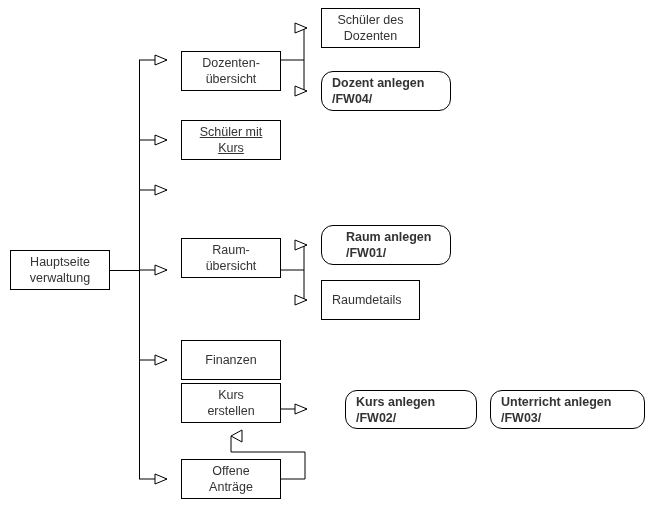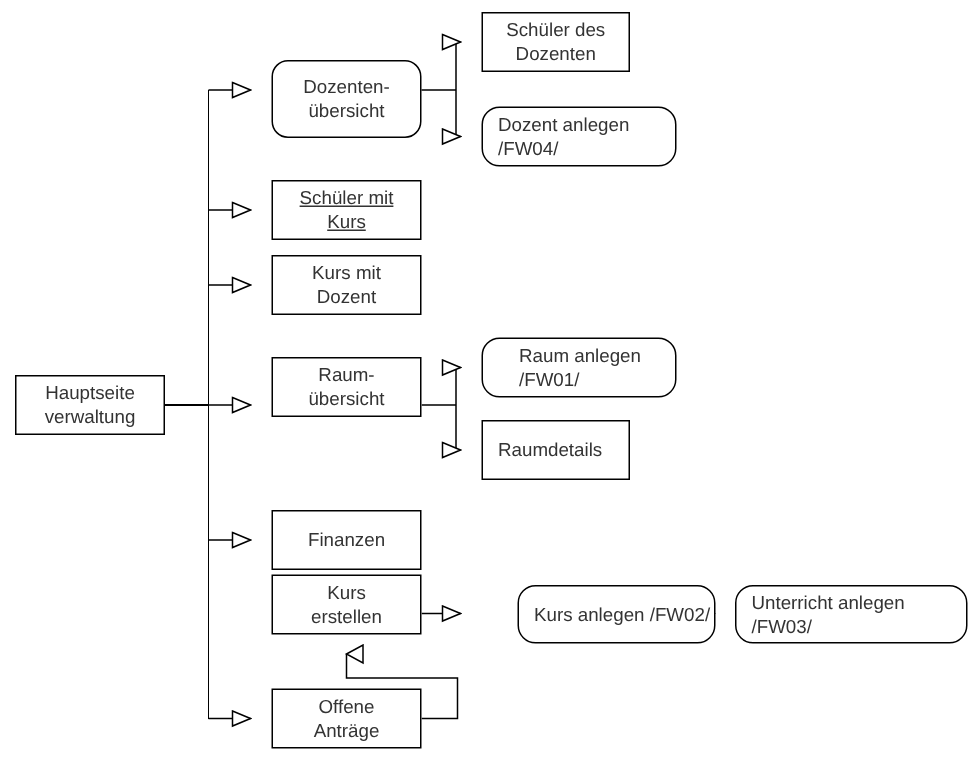--- a/index.html
+++ b/index.html
@@ -32,20 +32,21 @@
     line-height: 16px;
     display: flex;
     align-items: center;
     justify-content: center;
     text-align: center;
     white-space: pre-line;
     z-index: 2;
   }
   .node.rounded {
     border-radius: 12px;
+    font-weight: bold;
   }
   .node.left-align {
     justify-content: flex-start;
     text-align: left;
     padding-left: 10px;
   }
 </style>
 </head>
 <body>
 
@@ -88,33 +89,31 @@
       <path d="M281,409 L307,409" marker-end="url(#openArrowR)"></path>
       <path d="M453,409 L476,409" marker-end="url(#openArrowR)"></path>
 
       <path d="M281,479 L305,479 L305,452 L231,452 L231,436" marker-end="url(#openArrowU)"></path>
     </g>
   </svg>
 
   <div class="node" style="left:10px; top:250px; width:100px; height:40px;">Hauptseite
 verwaltung</div>
 
-  <div class="node" style="left:181px; top:40px; width:100px; height:52px;border-radius:11px;">Dozenten-
+  <div class="node" style="left:181px; top:51px; width:100px; height:40px;">Dozenten-
 übersicht</div>
 
   <div class="node" style="left:321px; top:8px; width:99px; height:40px;">Schüler des
 Dozenten</div>
 
   <div class="node rounded left-align" style="left:321px; top:71px; width:130px; height:40px;">Dozent anlegen /FW04/</div>
 
   <div class="node" style="left:181px; top:120px; width:100px; height:40px;text-decoration:underline;">Schüler mit
 Kurs</div>
 
-  <div class="node" style="left:181px; top:170px; width:100px; height:40px;">Kurs mit
-Dozent</div>
 
   <div class="node" style="left:181px; top:238px; width:100px; height:40px;">Raum-
 übersicht</div>
 
   <div class="node rounded left-align" style="left:321px; top:225px; width:130px; height:40px;padding-left:24px;">Raum anlegen /FW01/</div>
 
   <div class="node left-align" style="left:321px; top:280px; width:99px; height:40px;">Raumdetails</div>
 
   <div class="node" style="left:181px; top:340px; width:100px; height:40px;">Finanzen</div>
 

